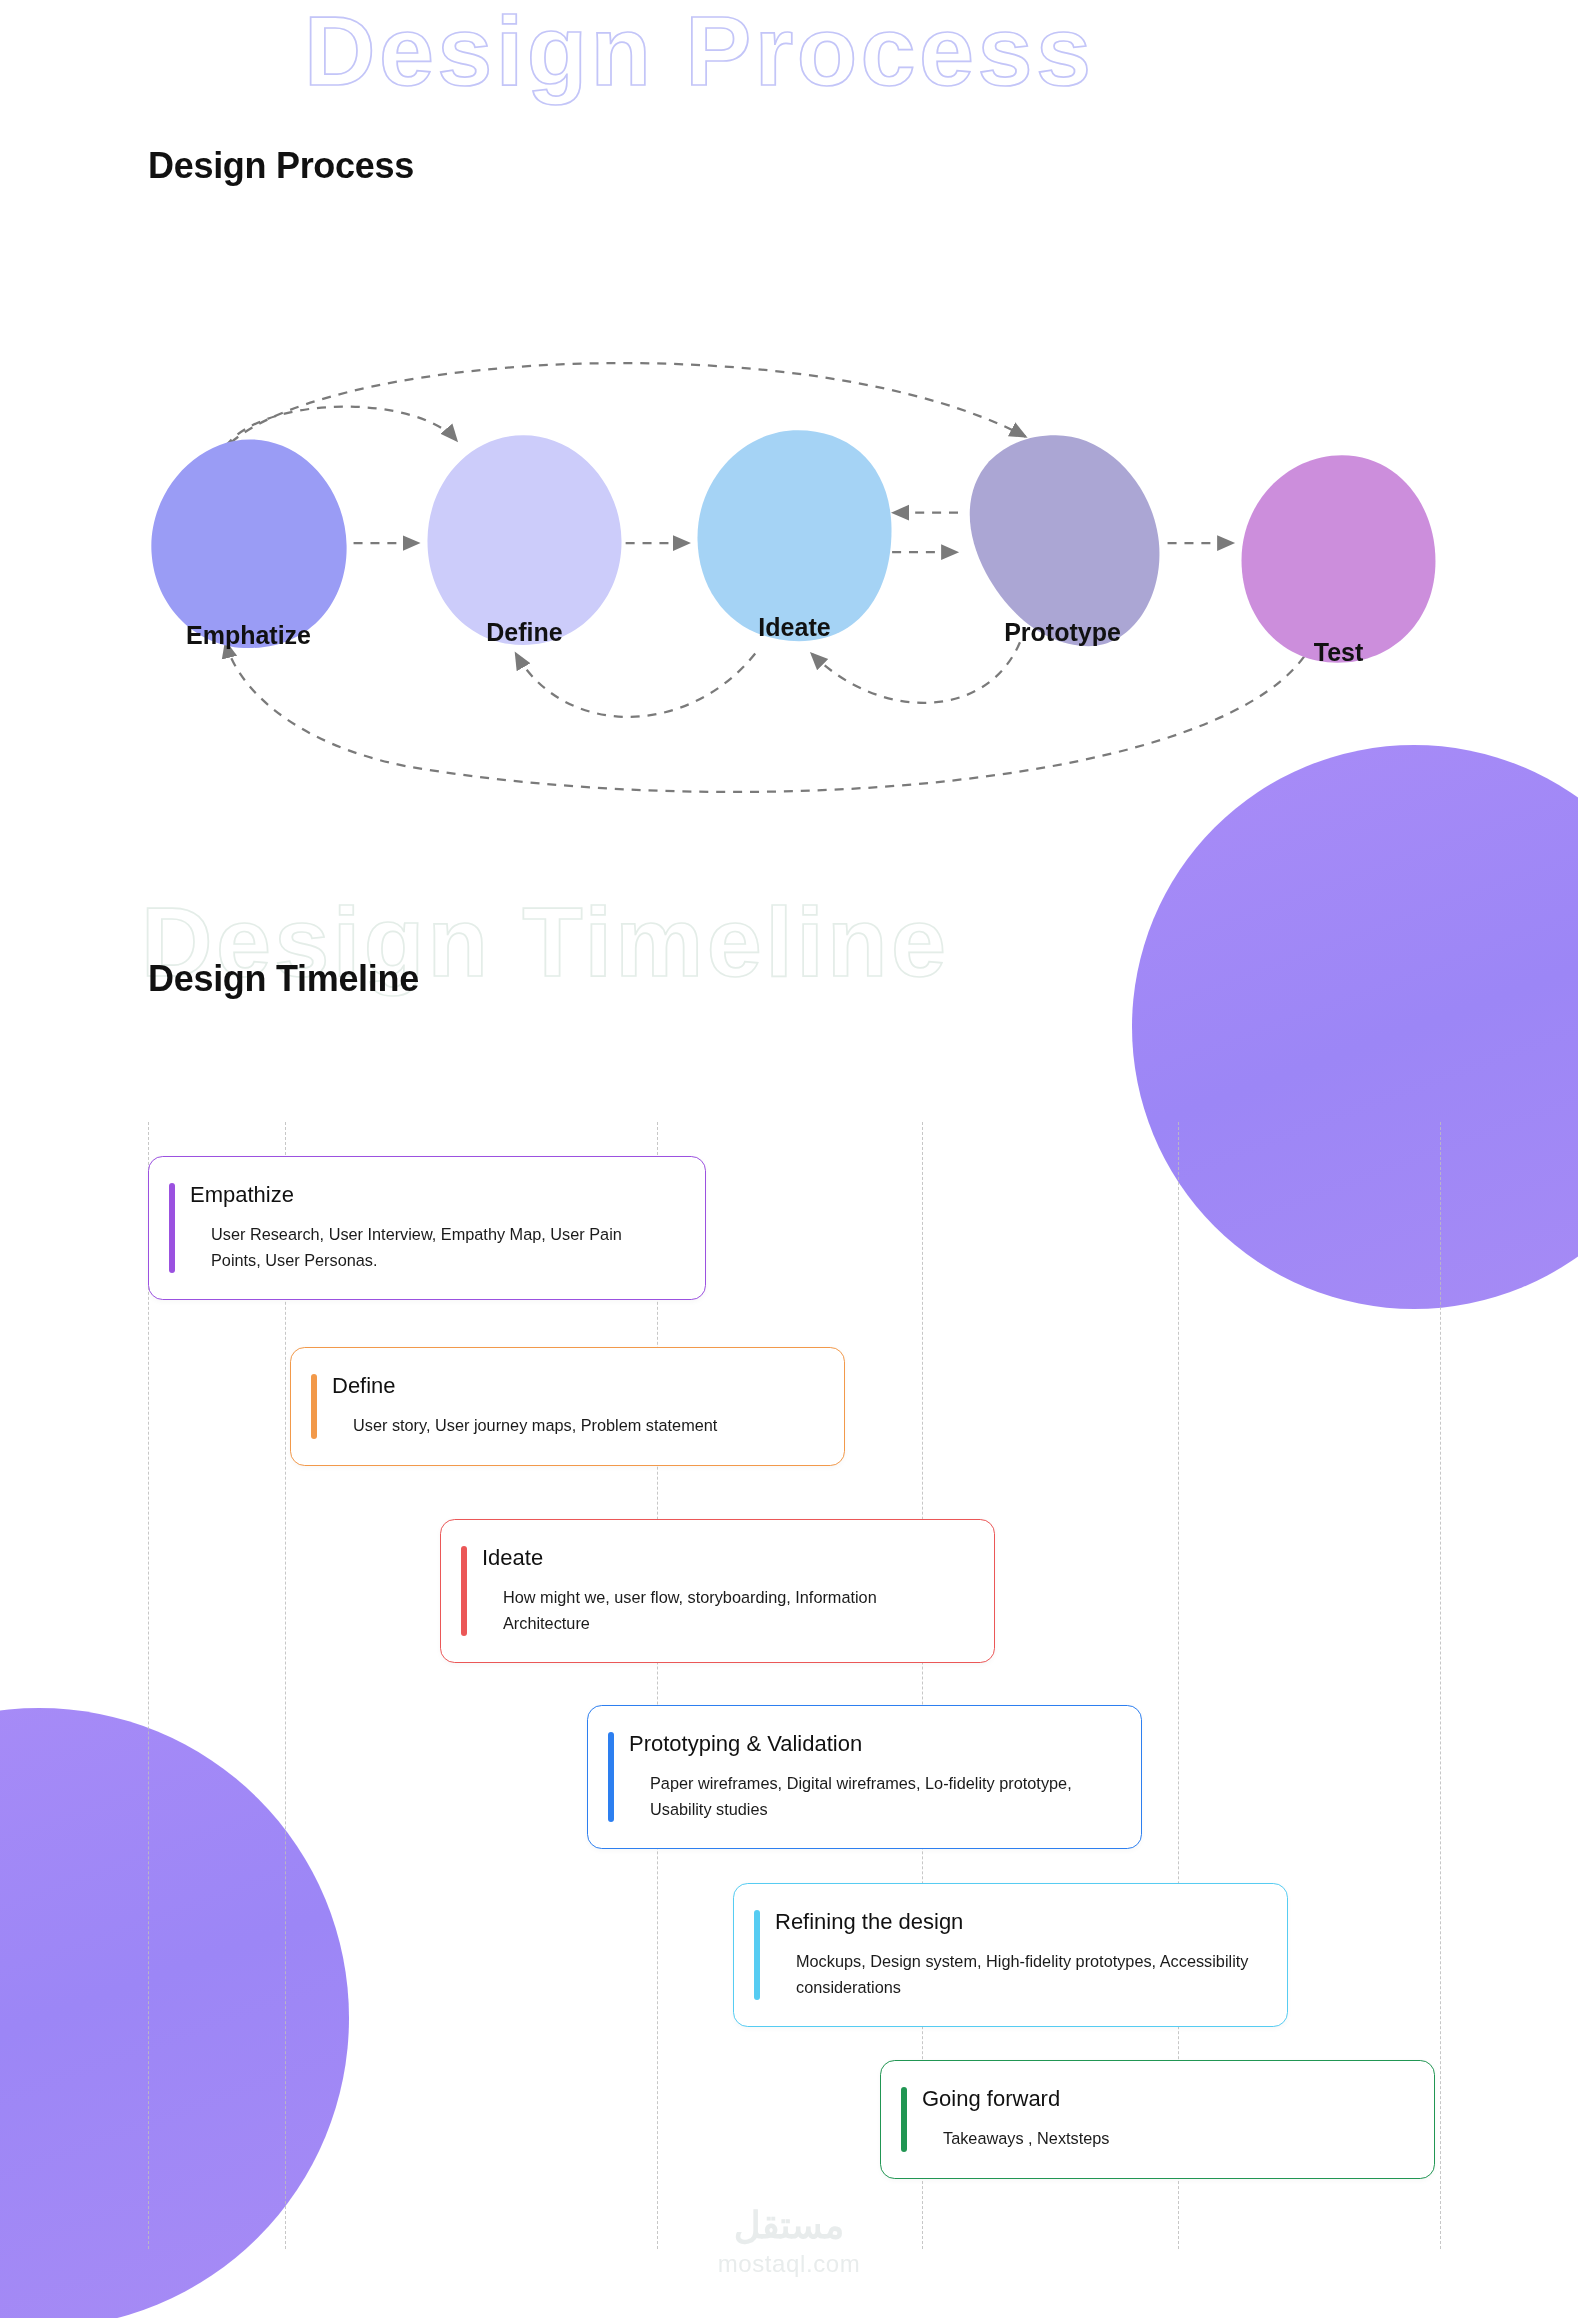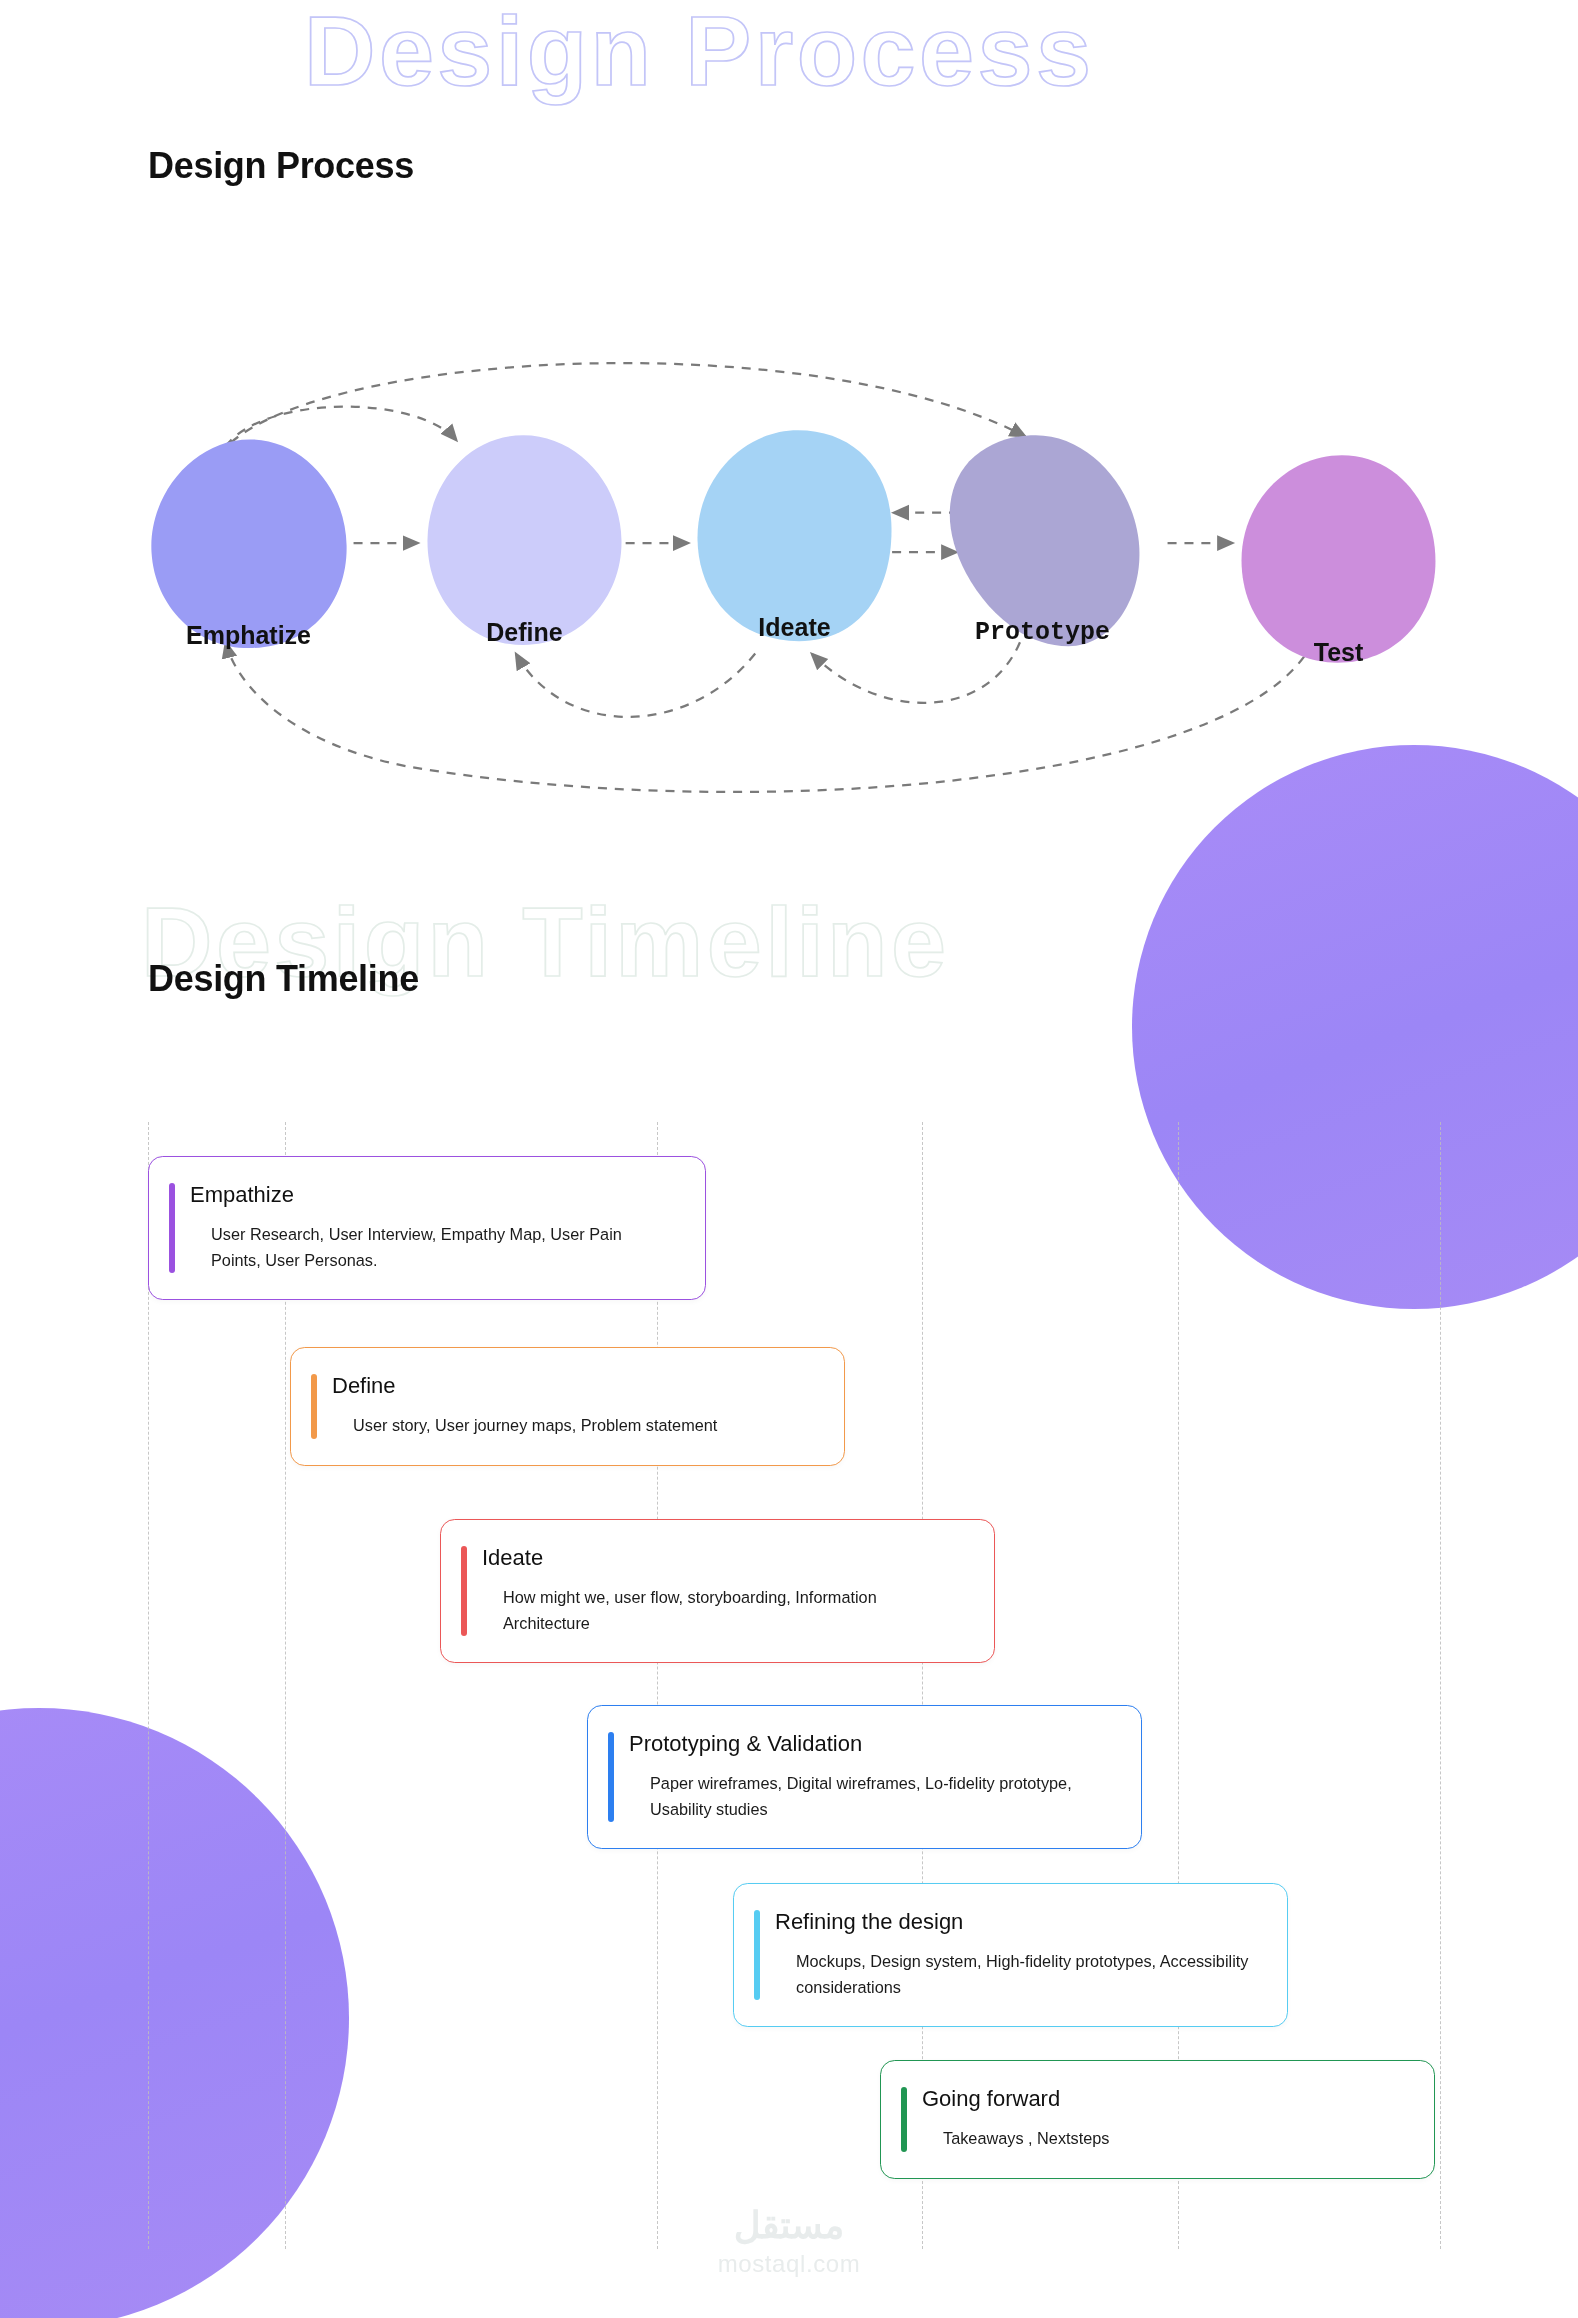--- a/index.html
+++ b/index.html
@@ -96,21 +96,21 @@
     position: relative;
     z-index: 2;
     font-size: 25px;
     font-weight: 700;
     color: #111111;
     white-space: nowrap;
   }
   #node-0 { left: 147px; top: 143px; }
   #node-1 { left: 423px; top: 140px; }
   #node-2 { left: 693px; top: 135px; }
-  #node-3 { left: 941px; top: 140px; font-family: Liberation Mono, monospace; }
+  #node-3 { left: 961px; top: 140px; }
   #node-4 { left: 1237px; top: 160px; }
 
   
   #timeline {
     position: absolute;
     left: 0;
     top: 1122px;
     width: 1578px;
     height: 1195px;
   }

